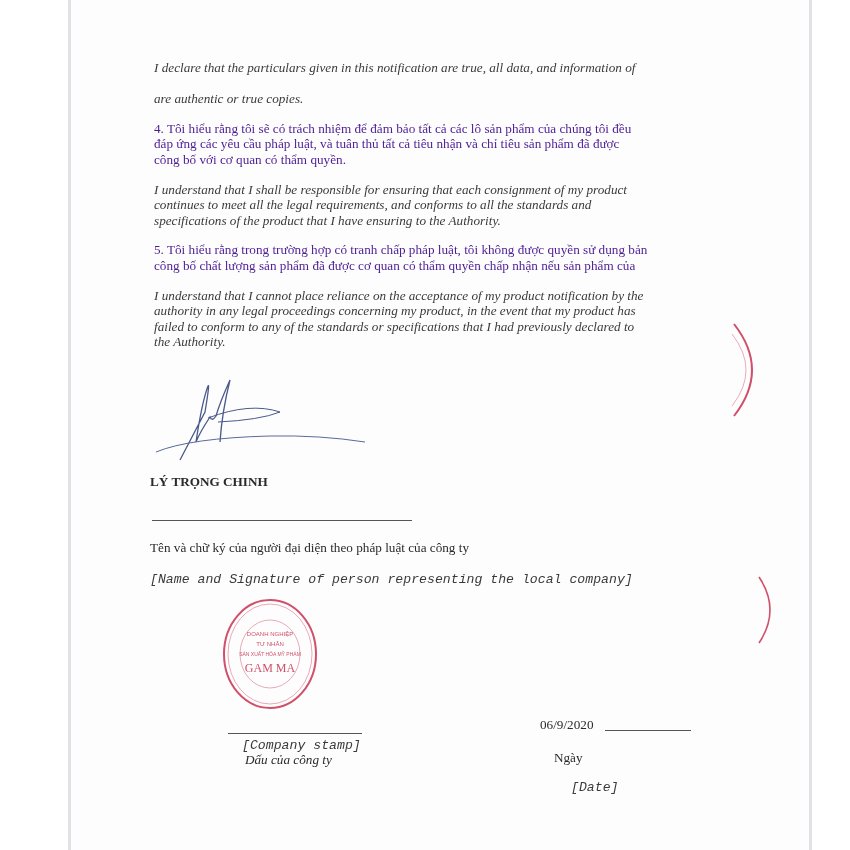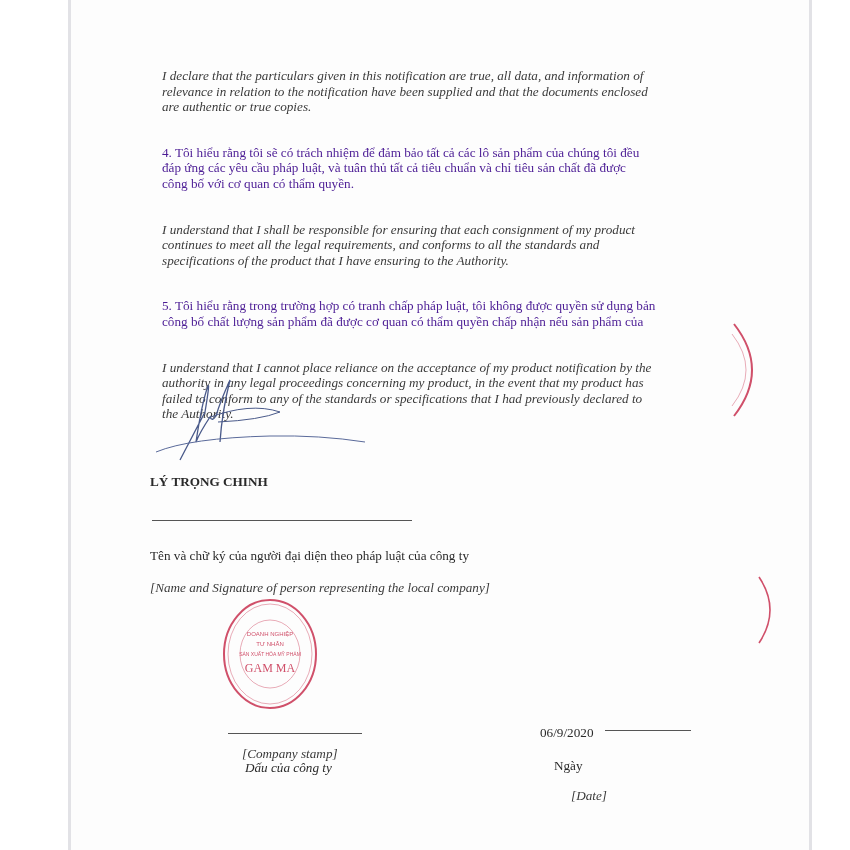--- a/index.html
+++ b/index.html
@@ -1,48 +1,48 @@
 <!DOCTYPE html>
 <html><head>
 <meta charset="utf-8">
 <style>
   html, body { margin:0; padding:0; }
   body { width:850px; height:850px; background:#ffffff; position:relative; overflow:hidden;
          font-family:"Liberation Serif", "DejaVu Serif", serif; color:#2a2a2a; }
   .page { position:absolute; left:68px; top:0; width:744px; height:850px; background:#fdfdfd;
           border-left:3px solid #e2e2e6; border-right:3px solid #e2e2e6; box-sizing:border-box; }
   .content { position:absolute; left:150px; top:56px; width:560px; }
-  p { margin:12px; font-size:13.2px; line-height:15.6px; }
+  p { margin:4px; font-size:13.2px; line-height:15.6px; }
   p.en { font-style:italic; color:#3a3a3a; }
   p.vi { color:#4c1d95; }
   .gap { height:6px; }
   .sig { position:absolute; left:150px; top:372px; width:220px; height:95px; }
   .name { position:absolute; left:150px; top:474px; font-weight:bold; font-size:13.2px; }
   .line { position:absolute; border-top:1px solid #555; }
-  .label { position:absolute; font-size:13.2px;margin-top:8px; }
-  .label.en { font-style:italic; color:#3a3a3a; }
+  .label { position:absolute; font-size:13.2px; }
+  .label.en { font-style:italic; color:#3a3a3a;font-family:Liberation Mono, monospace; }
   .stamp { position:absolute; left:220px; top:596px; width:100px; height:116px; }
   .stamp-r1 { position:absolute; left:730px; top:320px; width:40px; height:100px; }
   .stamp-r2 { position:absolute; left:755px; top:575px; width:30px; height:70px; }
 </style>
 </head>
 <body>
 
 <div class="page"></div>
 
 <div class="content">
   <p class="en">
     <span>I declare that the particulars given in this notification are true, all data, and information of</span><br>
-    <span>relevance in relation to the notification have been supplied and that the documents enclosed</span><br>
+    <br>
     <span>are authentic or true copies.</span>
   </p>
   <div class="gap"></div>
   <p class="vi">
     <span>4. Tôi hiểu rằng tôi sẽ có trách nhiệm để đảm bảo tất cả các lô sản phẩm của chúng tôi đều</span><br>
-    <span>đáp ứng các yêu cầu pháp luật, và tuân thủ tất cả tiêu chuẩn và chỉ tiêu sản chất đã được</span><br>
+    <span>đáp ứng các yêu cầu pháp luật, và tuân thủ tất cả tiêu nhận và chỉ tiêu sản phẩm đã được</span><br>
     <span>công bố với cơ quan có thẩm quyền.</span>
   </p>
   <div class="gap"></div>
   <p class="en">
     <span>I understand that I shall be responsible for ensuring that each consignment of my product</span><br>
     <span>continues to meet all the legal requirements, and conforms to all the standards and</span><br>
     <span>specifications of the product that I have ensuring to the Authority.</span>
   </p>
   <div class="gap"></div>
   <p class="vi">

